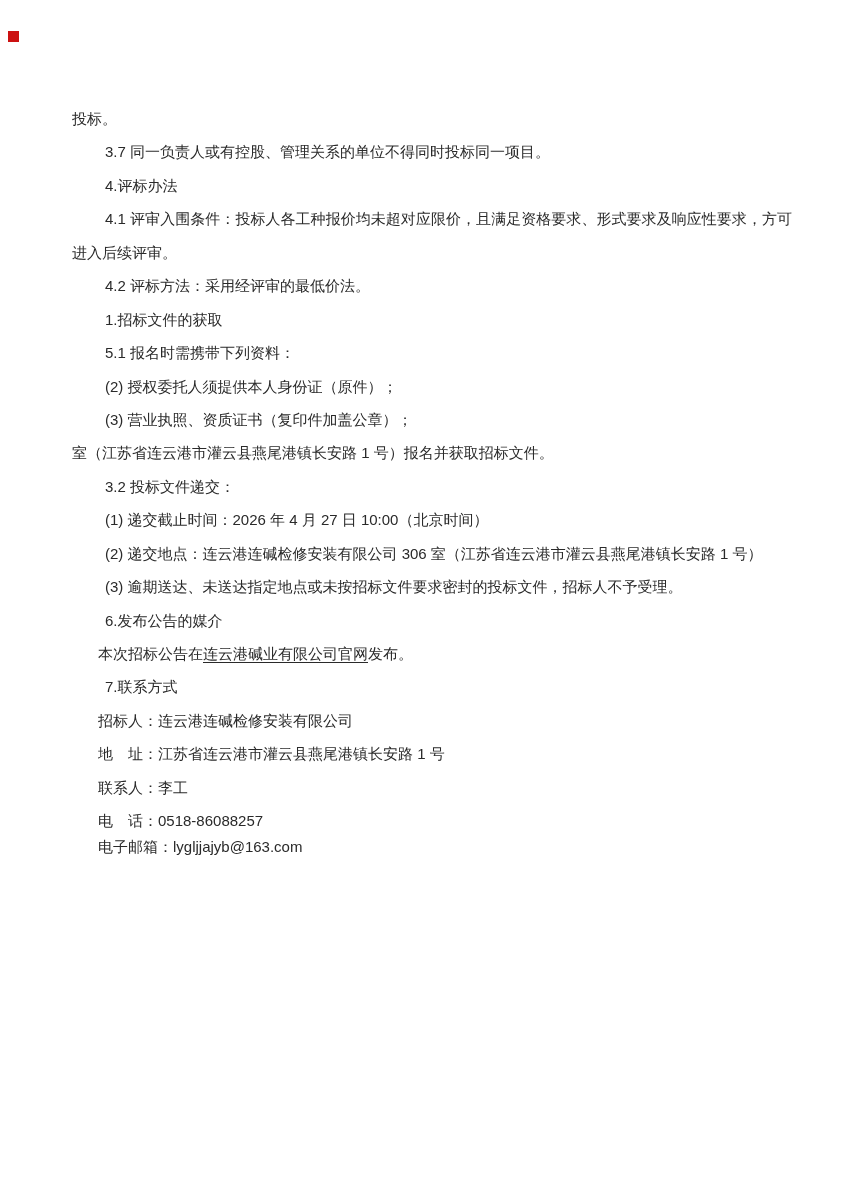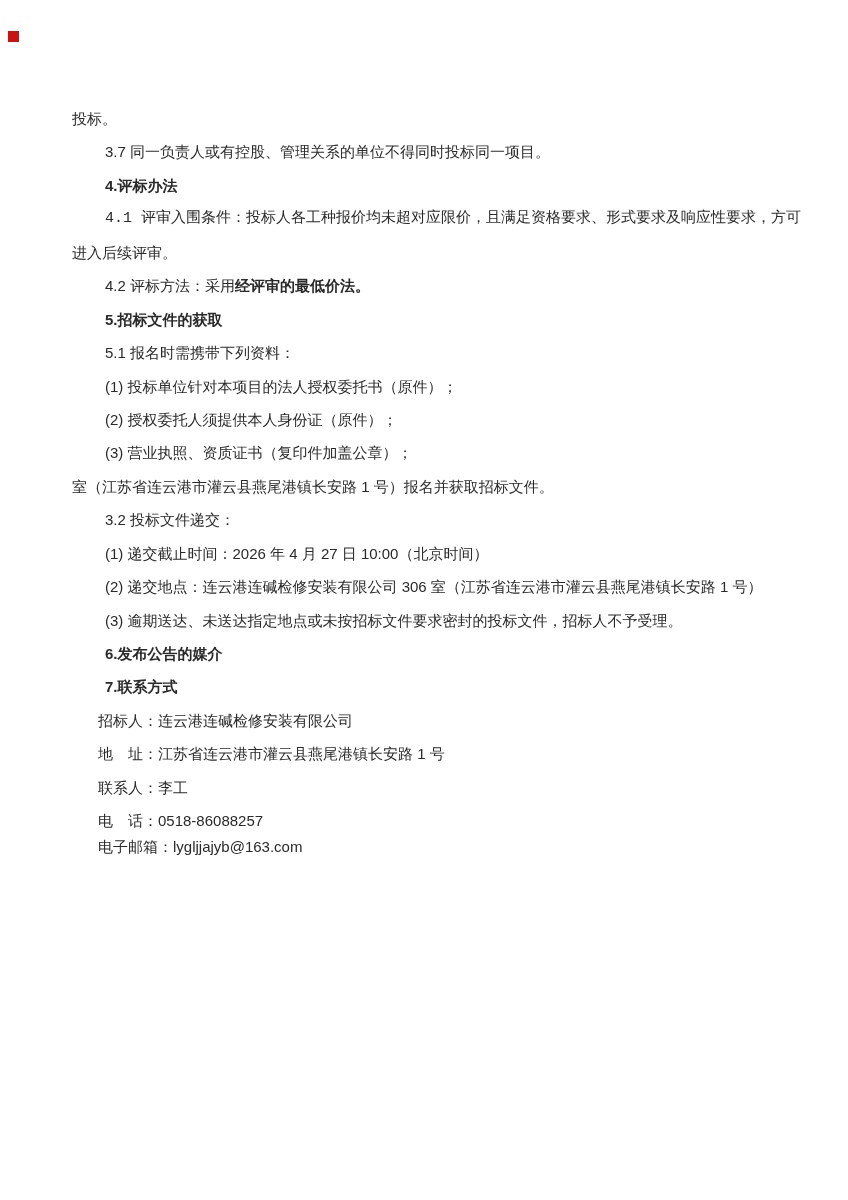--- a/index.html
+++ b/index.html
@@ -41,52 +41,51 @@
     height: 33.45px;
     line-height: 33.45px;
     white-space: nowrap;
     text-align: left;
   }
   .ind-em { padding-left: 33px; }
   .ind-sm { padding-left: 26px; }
   .fill {
     text-align: justify;
     text-align-last: justify;
-    font-family: Liberation Mono, monospace;
   }
-  .seg-b { font-weight: 700; }
+  .seg-b { font-weight: 400; }
   .seg-u {
     text-decoration: underline;
     text-underline-offset: 3px;
     text-decoration-thickness: 1px;
   }
 </style>
 </head>
 <body>
 
 <div class="page">
   <div class="red-marker" style="background: rgb(204, 17, 17);"></div>
   <div class="doc" id="doc" style="color: rgb(42, 42, 42);">
       <div class="ln"><span>投标。</span></div>
       <div class="ln ind-em"><span>3.7 同一负责人或有控股、管理关系的单位不得同时投标同一项目。</span></div>
       <div class="ln ind-em"><span class="seg-b">4.评标办法</span></div>
       <div class="ln ind-em fill"><span>4.1 评审入围条件：投标人各工种报价均未超对应限价，且满足资格要求、形式要求及响应性要求，方可</span></div>
       <div class="ln"><span>进入后续评审。</span></div>
       <div class="ln ind-em"><span>4.2 评标方法：采用</span><span class="seg-b">经评审的最低价法。</span></div>
-      <div class="ln ind-em"><span class="seg-b">5.招标文件的获取</span></div>
+      <div class="ln ind-em"><span class="seg-b">1.招标文件的获取</span></div>
       <div class="ln ind-em"><span>5.1 报名时需携带下列资料：</span></div>
-      <div class="ln ind-em"><span>(1) 投标单位针对本项目的法人授权委托书（原件）；</span></div>
       <div class="ln ind-em"><span>(2) 授权委托人须提供本人身份证（原件）；</span></div>
       <div class="ln ind-em"><span>(3) 营业执照、资质证书（复印件加盖公章）；</span></div>
       <div class="ln"><span>室（江苏省连云港市灌云县燕尾港镇长安路 1 号）报名并获取招标文件。</span></div>
       <div class="ln ind-em"><span>3.2 投标文件递交：</span></div>
       <div class="ln ind-em"><span>(1) 递交截止时间：2026 年 4 月 27 日 10:00（北京时间）</span></div>
       <div class="ln ind-em"><span>(2) 递交地点：连云港连碱检修安装有限公司 306 室（江苏省连云港市灌云县燕尾港镇长安路 1 号）</span></div>
       <div class="ln ind-em"><span>(3) 逾期送达、未送达指定地点或未按招标文件要求密封的投标文件，招标人不予受理。</span></div>
       <div class="ln ind-em"><span class="seg-b">6.发布公告的媒介</span></div>
+      <div class="ln ind-sm"><span>本次招标公告在</span><span class="seg-u">连云港碱业有限公司官网</span><span>发布。</span></div>
       <div class="ln ind-em"><span class="seg-b">7.联系方式</span></div>
       <div class="ln ind-sm"><span>招标人：连云港连碱检修安装有限公司</span></div>
       <div class="ln ind-sm"><span>地　址：江苏省连云港市灌云县燕尾港镇长安路 1 号</span></div>
       <div class="ln ind-sm"><span>联系人：李工</span></div>
       <div class="ln ind-sm"><span>电　话：0518-86088257</span></div>
       <div class="ln ind-sm" style="margin-top: -8px;"><span>电子邮箱：lygljjajyb@163.com</span></div>
     </div>
 </div>
 
 </body></html>

